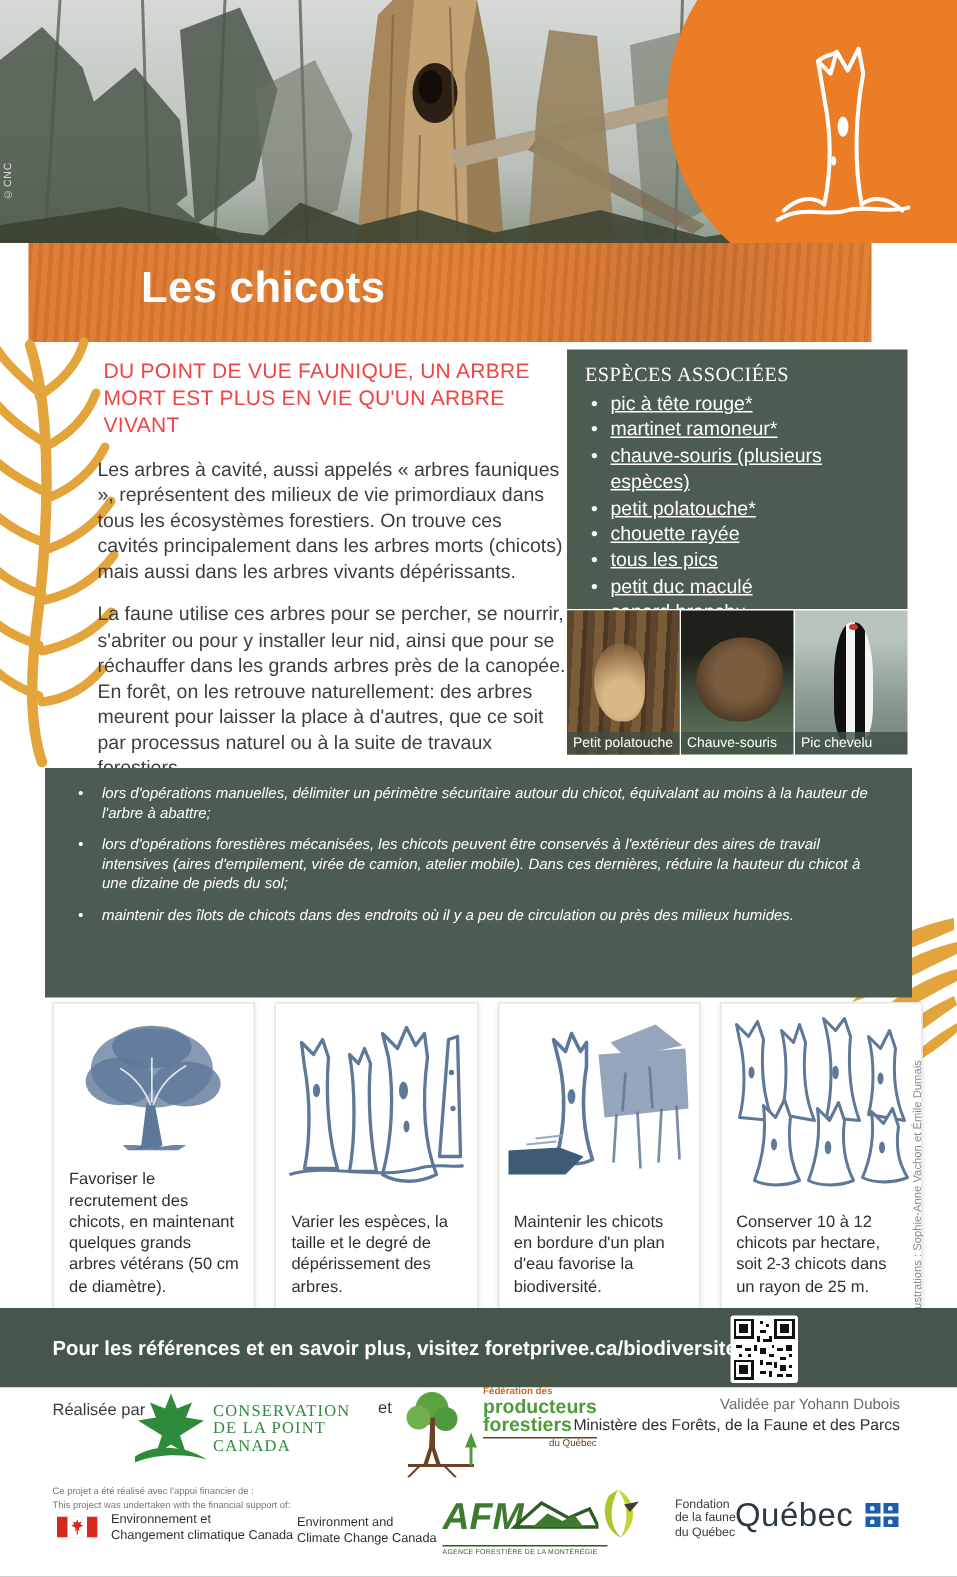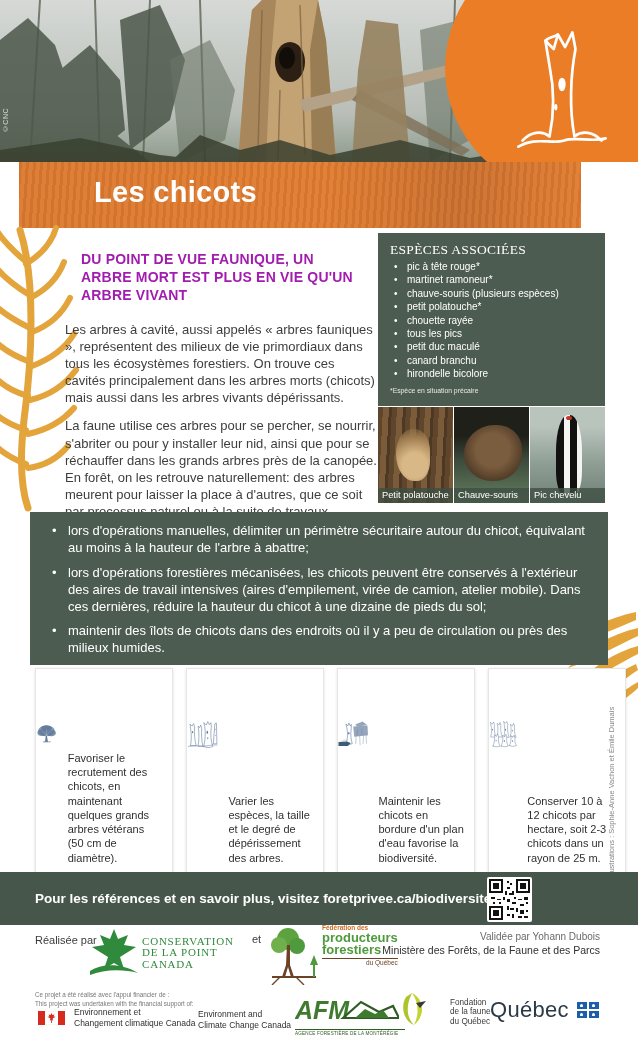--- a/index.html
+++ b/index.html
@@ -15,29 +15,29 @@
   .title-band{position:absolute;left:0;top:162px;width:562px;height:66px;
     background:linear-gradient(90deg,#DC7930 0%,#E07C30 55%,#C96F2F 78%,#E07C30 100%);margin-left:19px;}
   .title-band:before{content:"";position:absolute;inset:0;
     background:repeating-linear-gradient(94deg,rgba(120,60,20,.10) 0 3px,rgba(255,200,150,.07) 3px 7px);}
   .page-title{position:absolute;left:75px;top:14px;color:#fff;font-size:29px;font-weight:bold;letter-spacing:.3px;}
   
   .fern{position:absolute;left:-10px;top:220px;}
   .leaves{position:absolute;left:548px;top:610px;}
   
   .intro{position:absolute;left:65px;top:234px;width:312px;color:#3E3E3D;}
-  .intro h2{margin:16px;font-size:14px;line-height:1.3;font-weight:bold;color:#a21caf;letter-spacing:.2px;}
+  .intro h2{margin:4px;font-size:14px;line-height:1.3;font-weight:normal;color:#ef4444;letter-spacing:.2px;}
   .intro p{margin:11px 0 0 0;font-size:13px;line-height:1.32;}
   .callout{margin-top:15px;font-size:14px;line-height:1.3;color:#6F8885;letter-spacing:.2px;}
   
   .species{position:absolute;left:378px;top:233px;width:227px;height:173px;background:#4D5C50;
     color:#fff;box-sizing:border-box;padding:9px 12px;}
   .species h3{margin:0 0 2px 0;font-size:13.5px;font-weight:normal;letter-spacing:.3px;font-family:Liberation Serif, serif;}
   .species ul{margin:0;padding:0;list-style:none;}
-  .species li{font-size:10px;line-height:1.34;padding-left:17px;position:relative;}
+  .species li{font-size:13px;line-height:1.34;padding-left:17px;position:relative;text-decoration:underline;}
   .species li:before{content:"•";position:absolute;left:4px;}
   .species .footnote{margin-top:6px;font-size:6.8px;color:#e8e8e4;}
   
   .strip{position:absolute;left:378px;top:407px;width:227px;height:96px;display:flex;gap:1px;}
   .pcard{position:relative;flex:1;overflow:hidden;}
   .pcard .cap{position:absolute;left:0;right:0;bottom:0;height:15px;background:rgba(62,78,67,.78);
     color:#fff;font-size:9.3px;line-height:15px;padding-left:4px;white-space:nowrap;}
   .ph1{background:repeating-linear-gradient(93deg,#5e452c 0 5px,#7a5c3b 5px 11px,#4d3823 11px 14px),#6a4f33;}
   .ph1:before{content:"";position:absolute;left:18px;top:22px;width:34px;height:52px;border-radius:50% 45% 40% 55%;
     background:radial-gradient(circle at 55% 70%,#d9b887 0 30%,#9c7a4e 70%,transparent 100%);}
@@ -46,26 +46,26 @@
     background:radial-gradient(circle at 50% 45%,#7a5c3e 0 40%,#4e3a26 75%,transparent 100%);}
   .ph3{background:linear-gradient(180deg,#b9c4bd 0 20%,#8d9d94 60%,#6f7f76 100%);}
   .ph3:before{content:"";position:absolute;left:26px;top:8px;width:26px;height:80px;border-radius:45% 45% 30% 30%;
     background:linear-gradient(90deg,#111 0 30%,#f4f4f2 30% 55%,#111 55% 80%,#f4f4f2 80% 100%);}
   .ph3:after{content:"";position:absolute;left:36px;top:9px;width:6px;height:4px;border-radius:50%;background:#c2352b;}
   
   .safety{position:absolute;left:30px;top:512px;width:578px;height:153px;background:#4D5C50;color:#fff;
     box-sizing:border-box;padding:11px 16px;}
   .safety h3{margin:0 0 7px 0;font-size:12.6px;font-weight:normal;letter-spacing:.2px;}
   .safety ul{margin:0;padding:0;list-style:none;}
-  .safety li{font-size:13px;line-height:1.3;padding-left:22px;position:relative;margin-bottom:8px;}
+  .safety li{font-size:10px;line-height:1.3;padding-left:22px;position:relative;margin-bottom:8px;font-style:italic;}
   .safety li:before{content:"•";position:absolute;left:6px;}
   
   .tips{position:absolute;left:35px;top:668px;width:580px;height:210px;display:flex;gap:13px;}
   .tip{position:relative;width:136px;background:#fff;border:1px solid #e6e6e3;box-shadow:0 1px 3px rgba(0,0,0,.12);
-    display:flex;flex-direction:row;}
+    display:flex;flex-direction:column;}
   .tip svg{margin:6px auto 0 auto;}
   .tip .tcap{margin-top:auto;padding:0 10px 12px 10px;font-size:11px;line-height:1.3;color:#30302f;}
   .illo-credit{position:absolute;left:607px;top:688px;height:190px;font-size:7.5px;color:#8a8a8a;
     writing-mode:vertical-rl;transform:rotate(180deg);}
   
   .refband{position:absolute;left:0;top:872px;width:638px;height:53px;background:#47564B;}
   .refband .reftext{position:absolute;left:35px;top:0;line-height:53px;color:#fff;font-size:13.5px;font-weight:bold;}
   .qr{position:absolute;left:487px;top:877px;width:45px;height:45px;background:#fff;border-radius:2px;padding:2px;box-sizing:border-box;}
   
   .footer{position:absolute;left:0;top:925px;width:638px;height:126px;background:#fff;color:#3a3a3a;}

